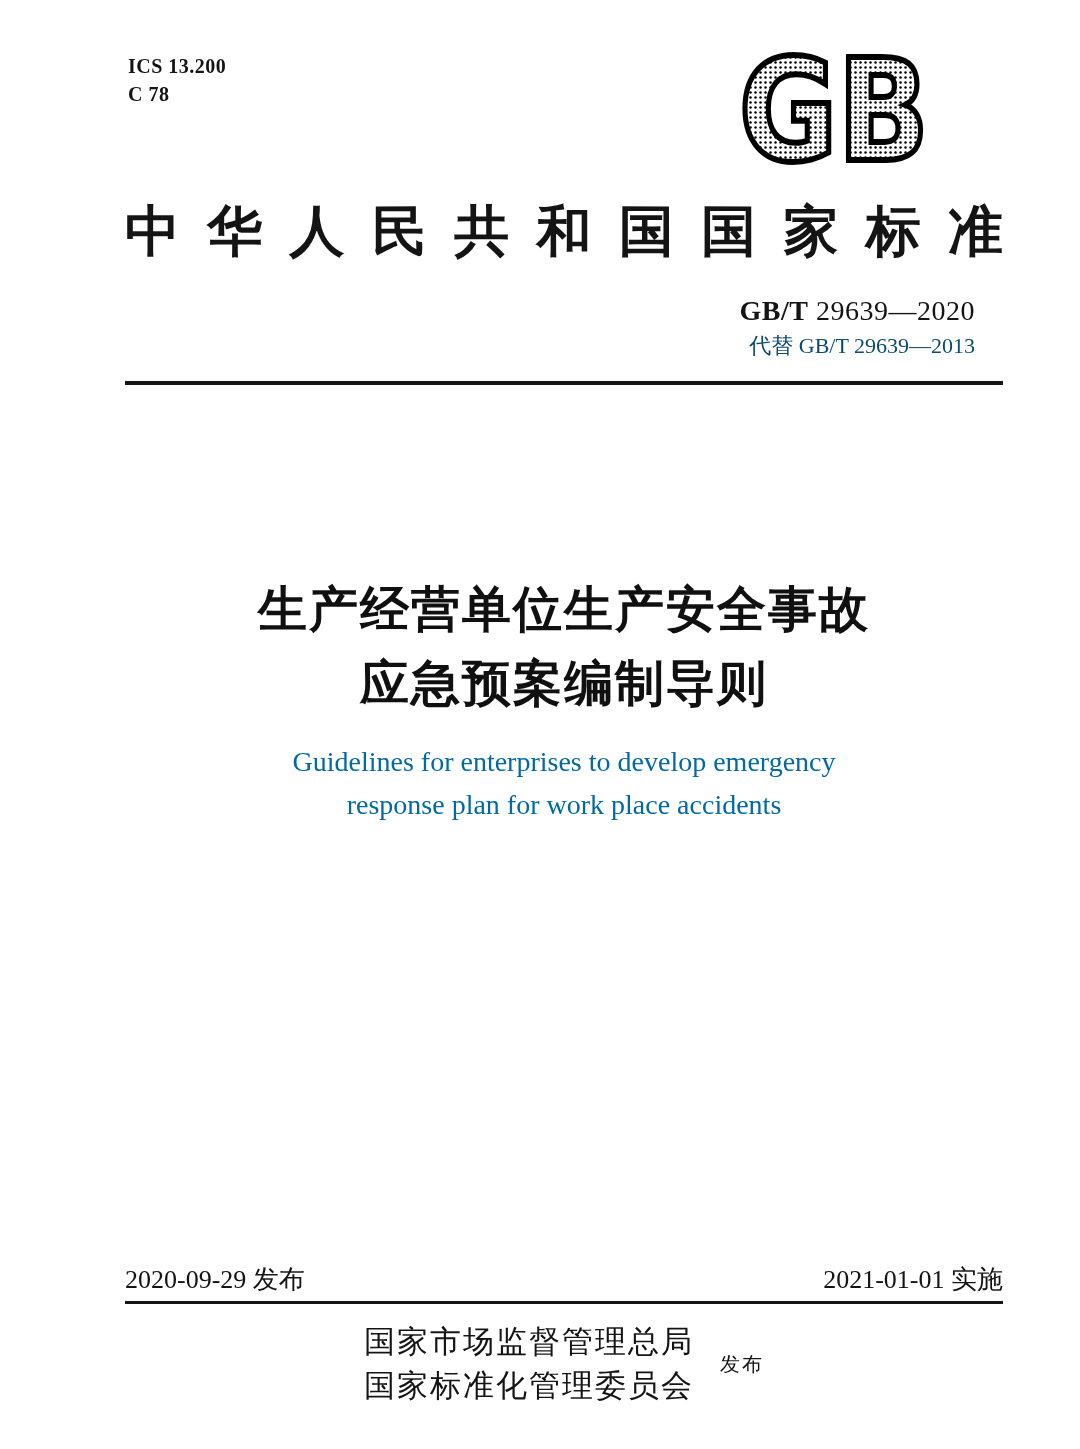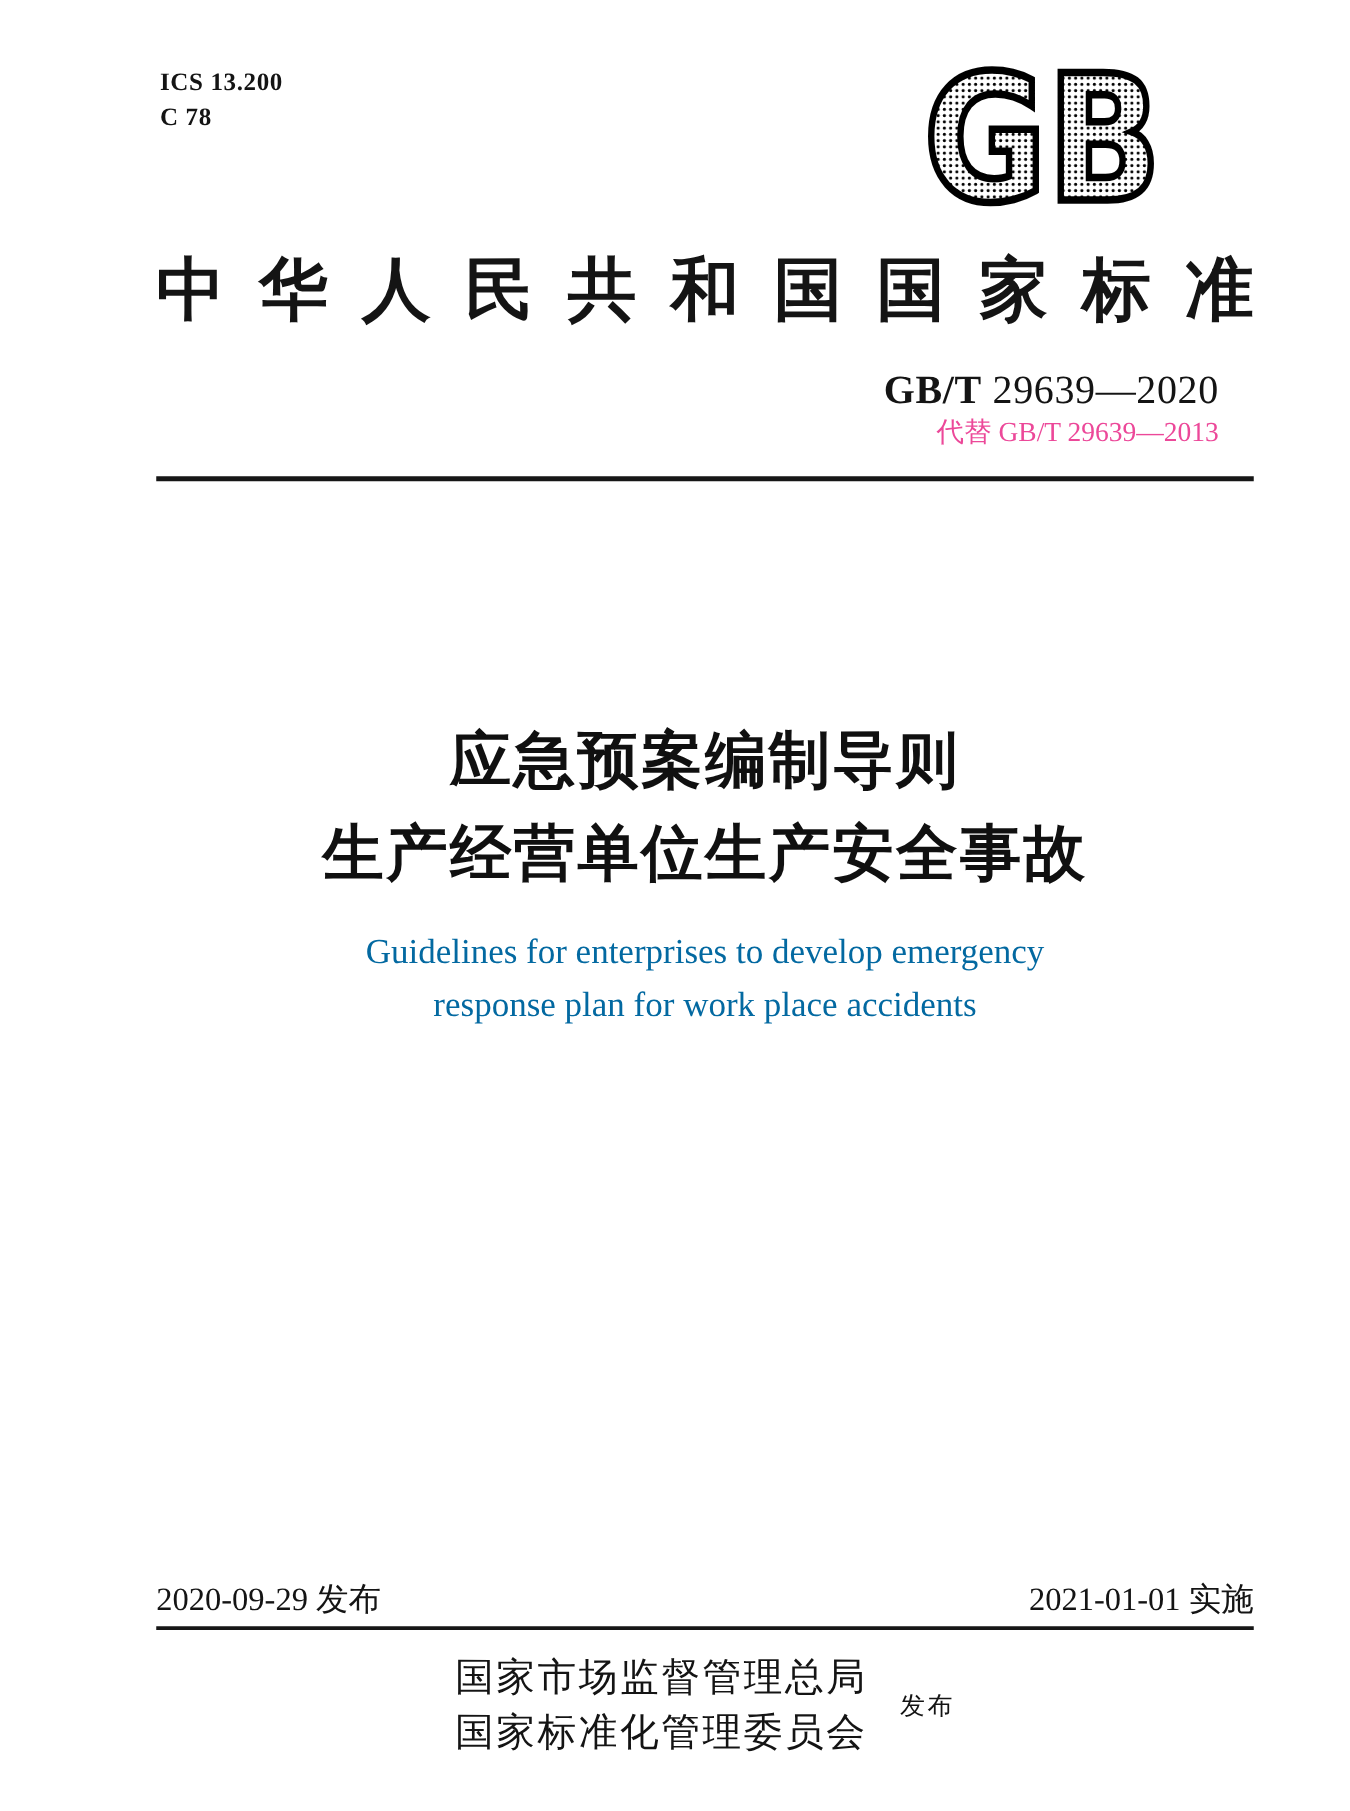--- a/index.html
+++ b/index.html
@@ -54,30 +54,30 @@
 
   
   .code-block {
     position: absolute;
     left: 125px;
     top: 294px;
     width: 850px;
     text-align: right;
   }
   .code-line {
-    font-size: 32px;
+    font-size: 28px;
     line-height: 34px;
     letter-spacing: 0.5px;
   }
   .code-prefix { font-weight: bold; }
   .replaces-line {
     font-size: 22px;
     line-height: 28px;
     margin-top: 4px;
-    color: #ec4899;
+    color: #0c4a6e;
   }
 
   .rule-top {
     position: absolute;
     left: 125px;
     top: 381px;
     width: 878px;
     height: 4px;
     background: #161616;
   }
@@ -191,22 +191,22 @@
     </div>
 
   <div class="code-block">
     <div class="code-line"><span class="code-prefix">GB/T</span> <span>29639—2020</span></div>
     <div class="replaces-line">代替 GB/T 29639—2013</div>
   </div>
 
   <div class="rule-top"></div>
 
   <div class="title-block">
+    <div>生产经营单位生产安全事故</div>
     <div>应急预案编制导则</div>
-    <div>生产经营单位生产安全事故</div>
   </div>
 
   <div class="subtitle-en">
     <div>Guidelines for enterprises to develop emergency</div>
     <div>response plan for work place accidents</div>
   </div>
 
   <div class="dates-row">
     <div>2020-09-29 发布</div>
     <div>2021-01-01 实施</div>

